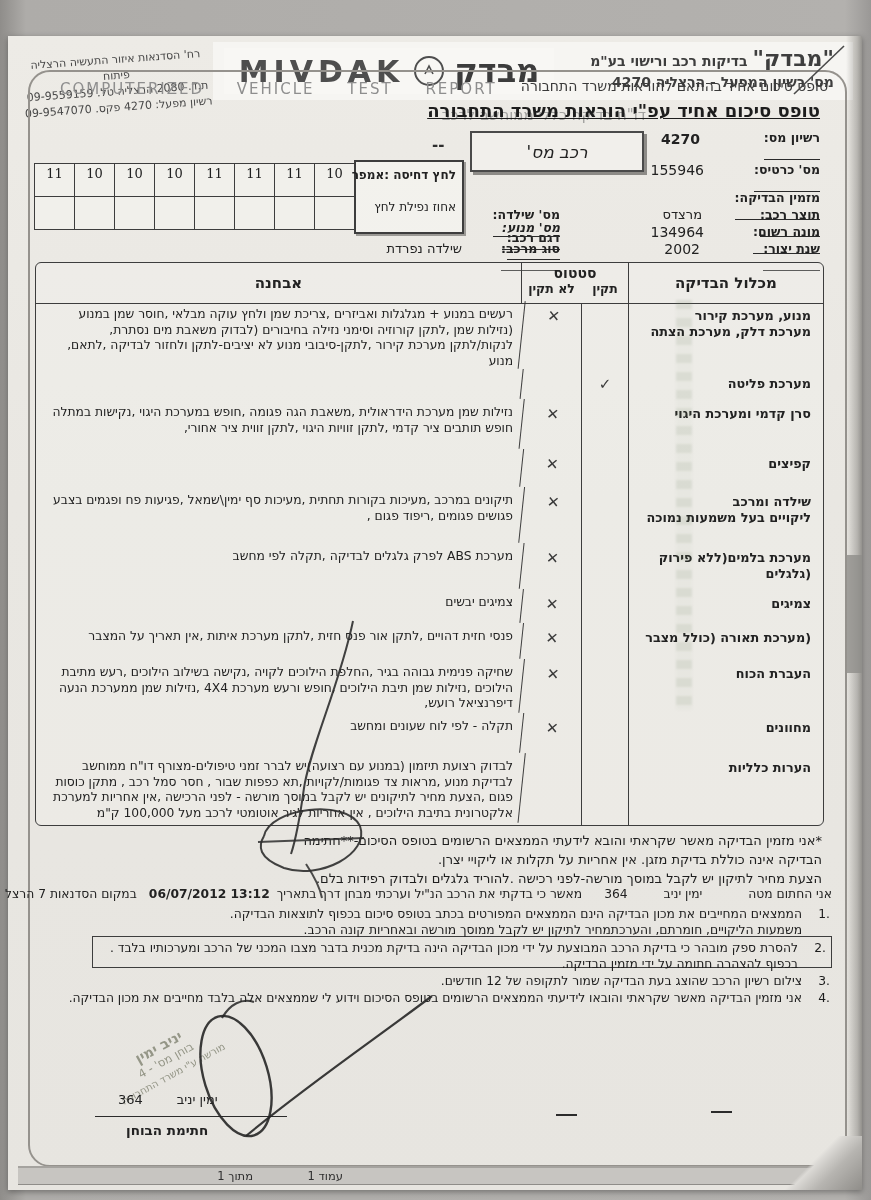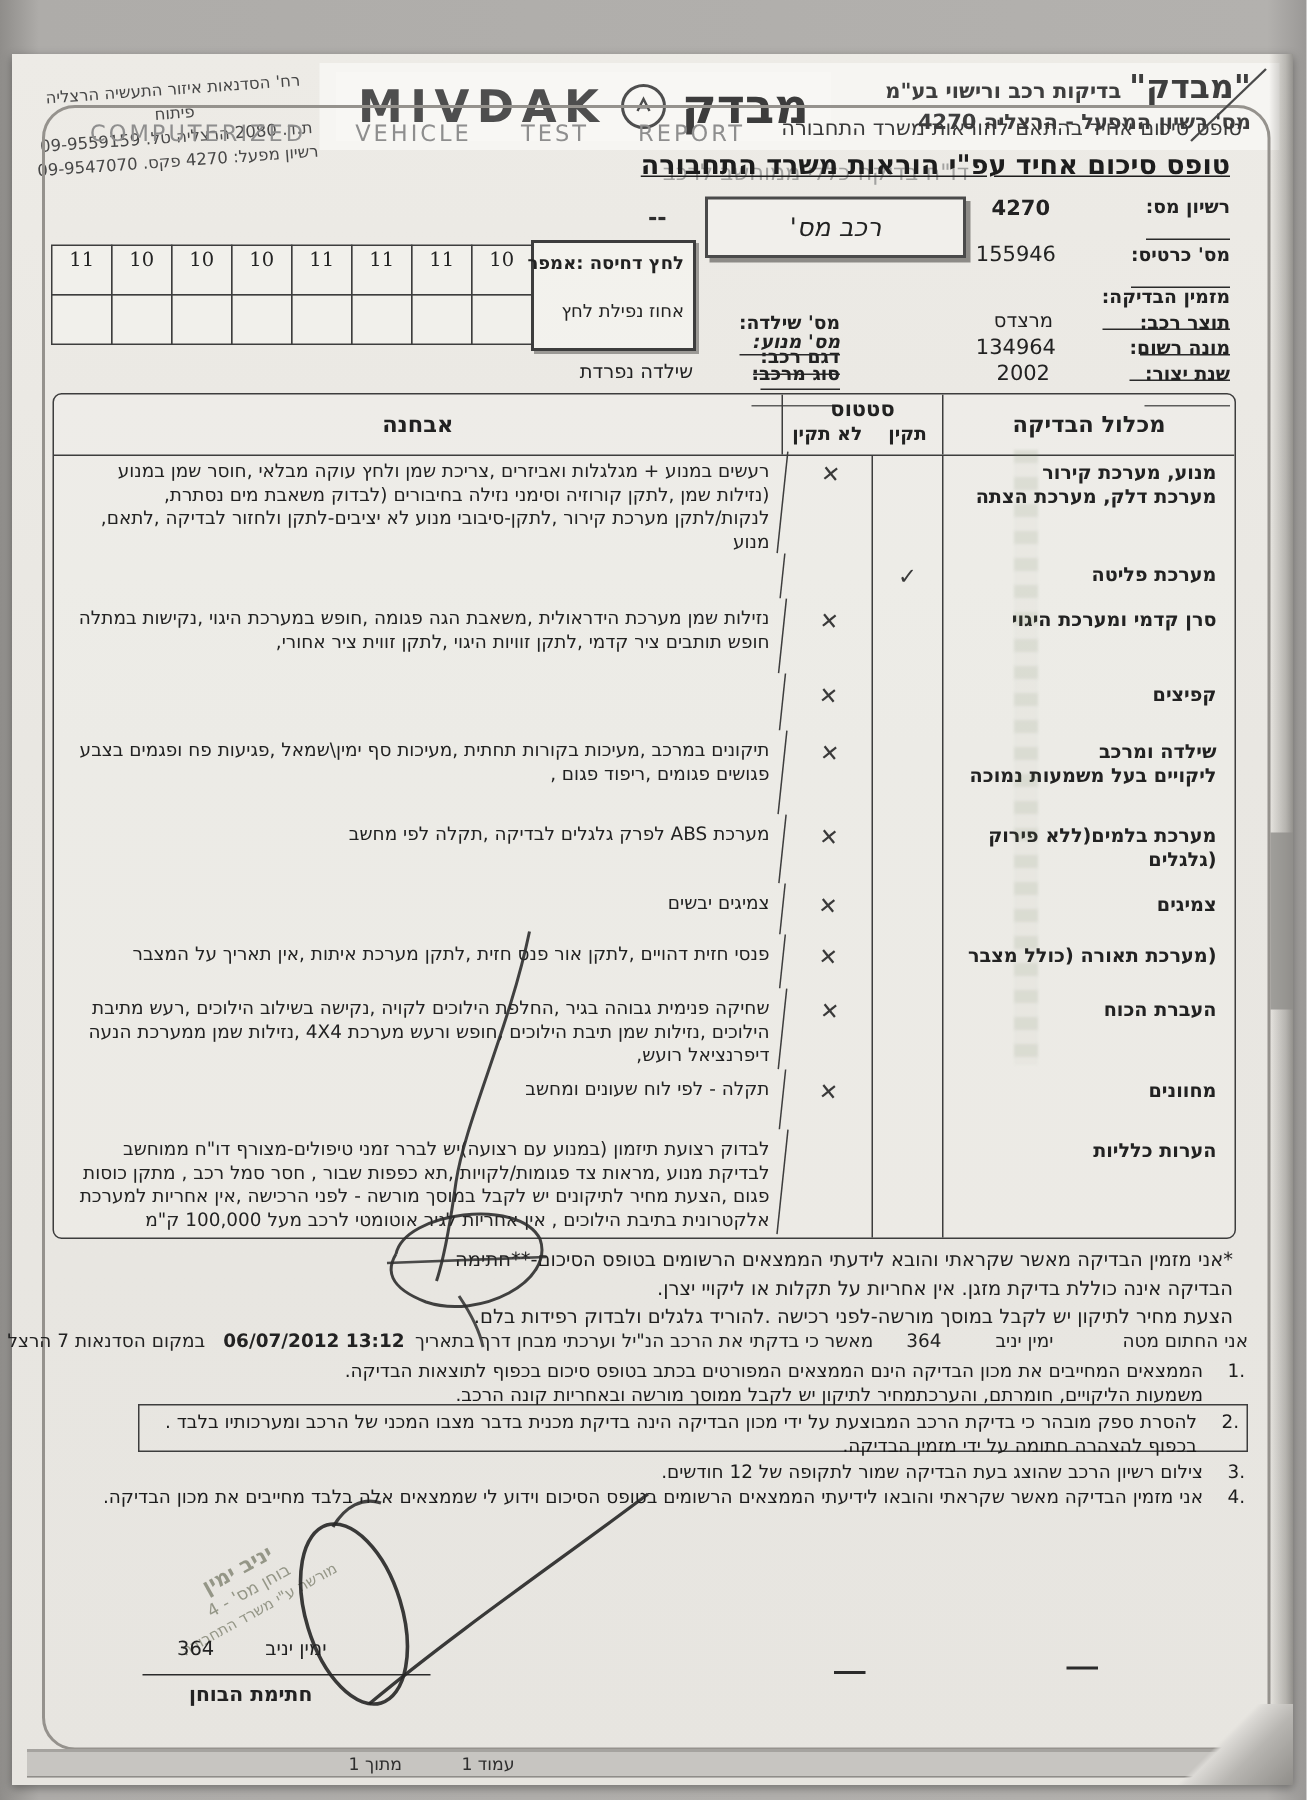--- a/index.html
+++ b/index.html
@@ -104,21 +104,21 @@
   .stamp .s3{font-size:10px;}
   .sig-name{position:absolute;left:110px;top:1056px;font-size:13px;display:flex;gap:34px;direction:rtl;}
   .sig-line{position:absolute;left:87px;top:1080px;width:192px;border-top:1.5px solid #2b2b2b;}
   .sig-caption{position:absolute;left:118px;top:1086px;font-size:13.5px;font-weight:bold;}
   .blank-mark{position:absolute;width:21px;border-top:2px solid #2b2b2b;}
   .bm1{left:548px;top:1078px;} .bm2{left:703px;top:1075px;}
   
   .footer-bar{position:absolute;left:10px;top:1130px;width:827px;height:16px;background:#c7c5c1;
     border-top:2px solid #a5a39f;border-bottom:1px solid #8f8d89;}
   .footer-bar span{position:absolute;top:1px;font-size:11.5px;color:#2e2e2e;}
-  .pg1{right:502px;} .pg2{right:577px;}
+  .pg1{right:502px;} .pg2{right:592px;}
   .scribbles{position:absolute;left:0;top:0;width:854px;height:1154px;pointer-events:none;}
 </style>
 </head>
 <body>
 
 <div class="paper">
 
   <div class="hdr-white"></div>
 
   <div class="addr">

